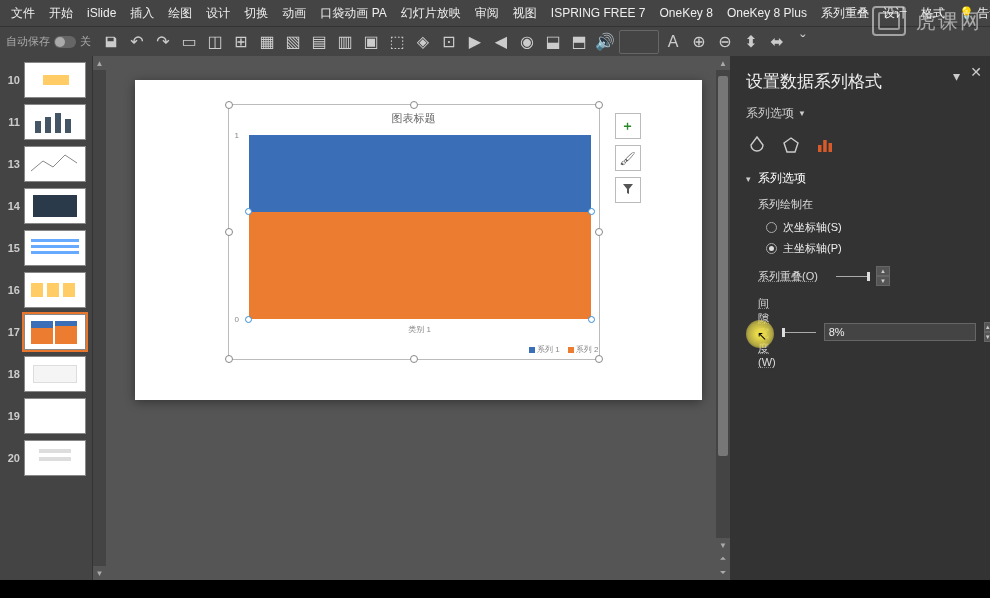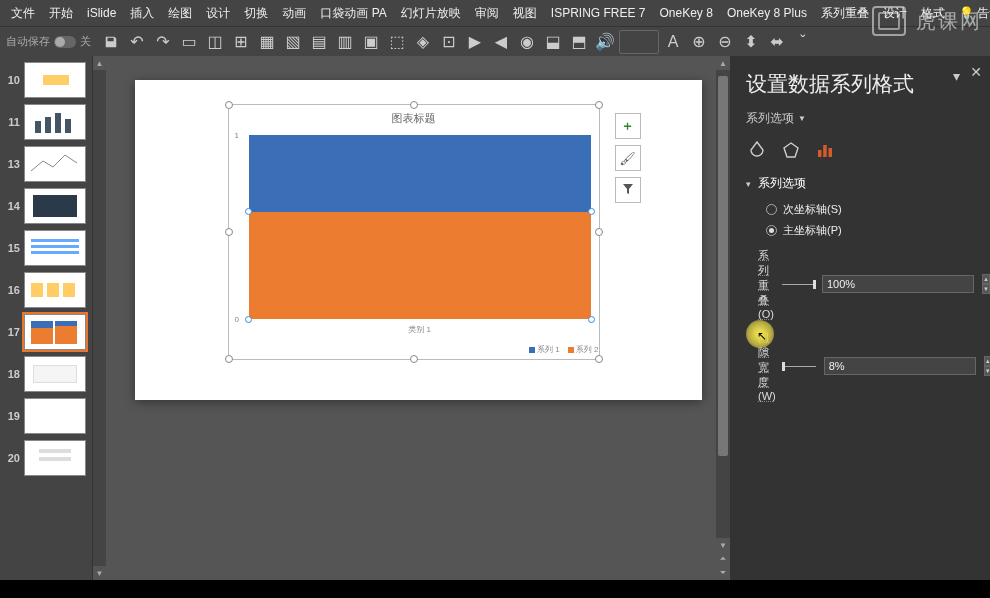--- a/index.html
+++ b/index.html
@@ -51,21 +51,21 @@
 .x-label { position:absolute; bottom:-16px; font-size:8px; color:#888; width:100%; text-align:center; }
 .legend { position:absolute; bottom:4px; left:0; right:0; text-align:right; font-size:8px; color:#888; }
 .legend .leg-box { display:inline-block; width:6px; height:6px; margin: 0 2px 0 6px; vertical-align:middle; }
 
 .mini-tools { position:absolute; right:-42px; top:8px; display:flex; flex-direction:column; gap:6px; }
 .mini-btn { width:26px; height:26px; background:#fff; border:1px solid #bbb; display:flex; align-items:center; justify-content:center; color:#555; font-size:13px;}
 
 .format-pane { width:260px; background:#333; color:#eee; padding:14px 16px; position:relative; font-size:12px; }
 .fp-close { position:absolute; top:8px; right:8px; color:#ccc; font-size:14px; cursor:default; }
 .fp-menu { position:absolute; top:12px; right:30px; color:#ccc; font-size:14px; }
-.fp-title { font-size:21px; margin-bottom:12px; }
+.fp-title { font-size:17px; margin-bottom:12px; }
 .fp-dropdown { font-size:12px; color:#ccc; margin-bottom:12px; display:flex; align-items:center; gap:4px; }
 .fp-tabs { display:flex; gap:12px; margin-bottom:14px; }
 .fp-tab { width:22px; height:22px; display:flex; align-items:center; justify-content:center; }
 .fp-tab svg { width:20px; height:20px; }
 .fp-section-hdr { font-size:12px; color:#fff; margin-bottom:10px; display:flex; align-items:center; gap:4px; }
 .fp-section-hdr::before { content:"▾"; font-size:9px; transform:rotate(0deg); display:inline-block; width:8px; color:#ccc;}
 .fp-body { padding-left:12px; }
 .fp-label { font-size:11px; color:#ddd; margin:4px 0 8px; }
 .fp-radio-row { display:flex; align-items:center; gap:6px; margin:6px 0; font-size:11px; padding-left:8px;}
 .fp-radio { width:11px; height:11px; border-radius:50%; border:1px solid #aaa; display:inline-flex; align-items:center; justify-content:center;}
@@ -324,35 +324,35 @@
             <rect x="8.2" y="5" width="3.5" height="12" fill="#d65a2a"></rect>
             <rect x="13.5" y="8" width="3.5" height="9" fill="#d65a2a"></rect>
           </svg>
         </div>
     </div>
 
     <div class="fp-section-hdr">
         <span>系列选项</span>
       </div>
     <div class="fp-body">
+      <div class="fp-label">系列绘制在</div>
       <div class="fp-radio-row">
         <span class="fp-radio"></span>
         <span>次坐标轴(S)</span>
       </div>
       <div class="fp-radio-row">
         <span class="fp-radio checked"></span>
         <span>主坐标轴(P)</span>
       </div>
 
       <div class="fp-field-row">
         <span class="fp-field-label">系列重叠(O)</span>
         <div class="fp-slider">
             <div class="knob"></div>
           </div>
-        <input class="fp-input" value="100%" style="">
         <div class="fp-spinner">
             <div>▲</div>
             <div>▼</div>
           </div>
       </div>
 
       <div class="fp-field-row">
         <span class="fp-field-label">间隙宽度(W)</span>
         <div class="fp-slider">
             <div class="knob" style="right:auto;left:-2px"></div>

